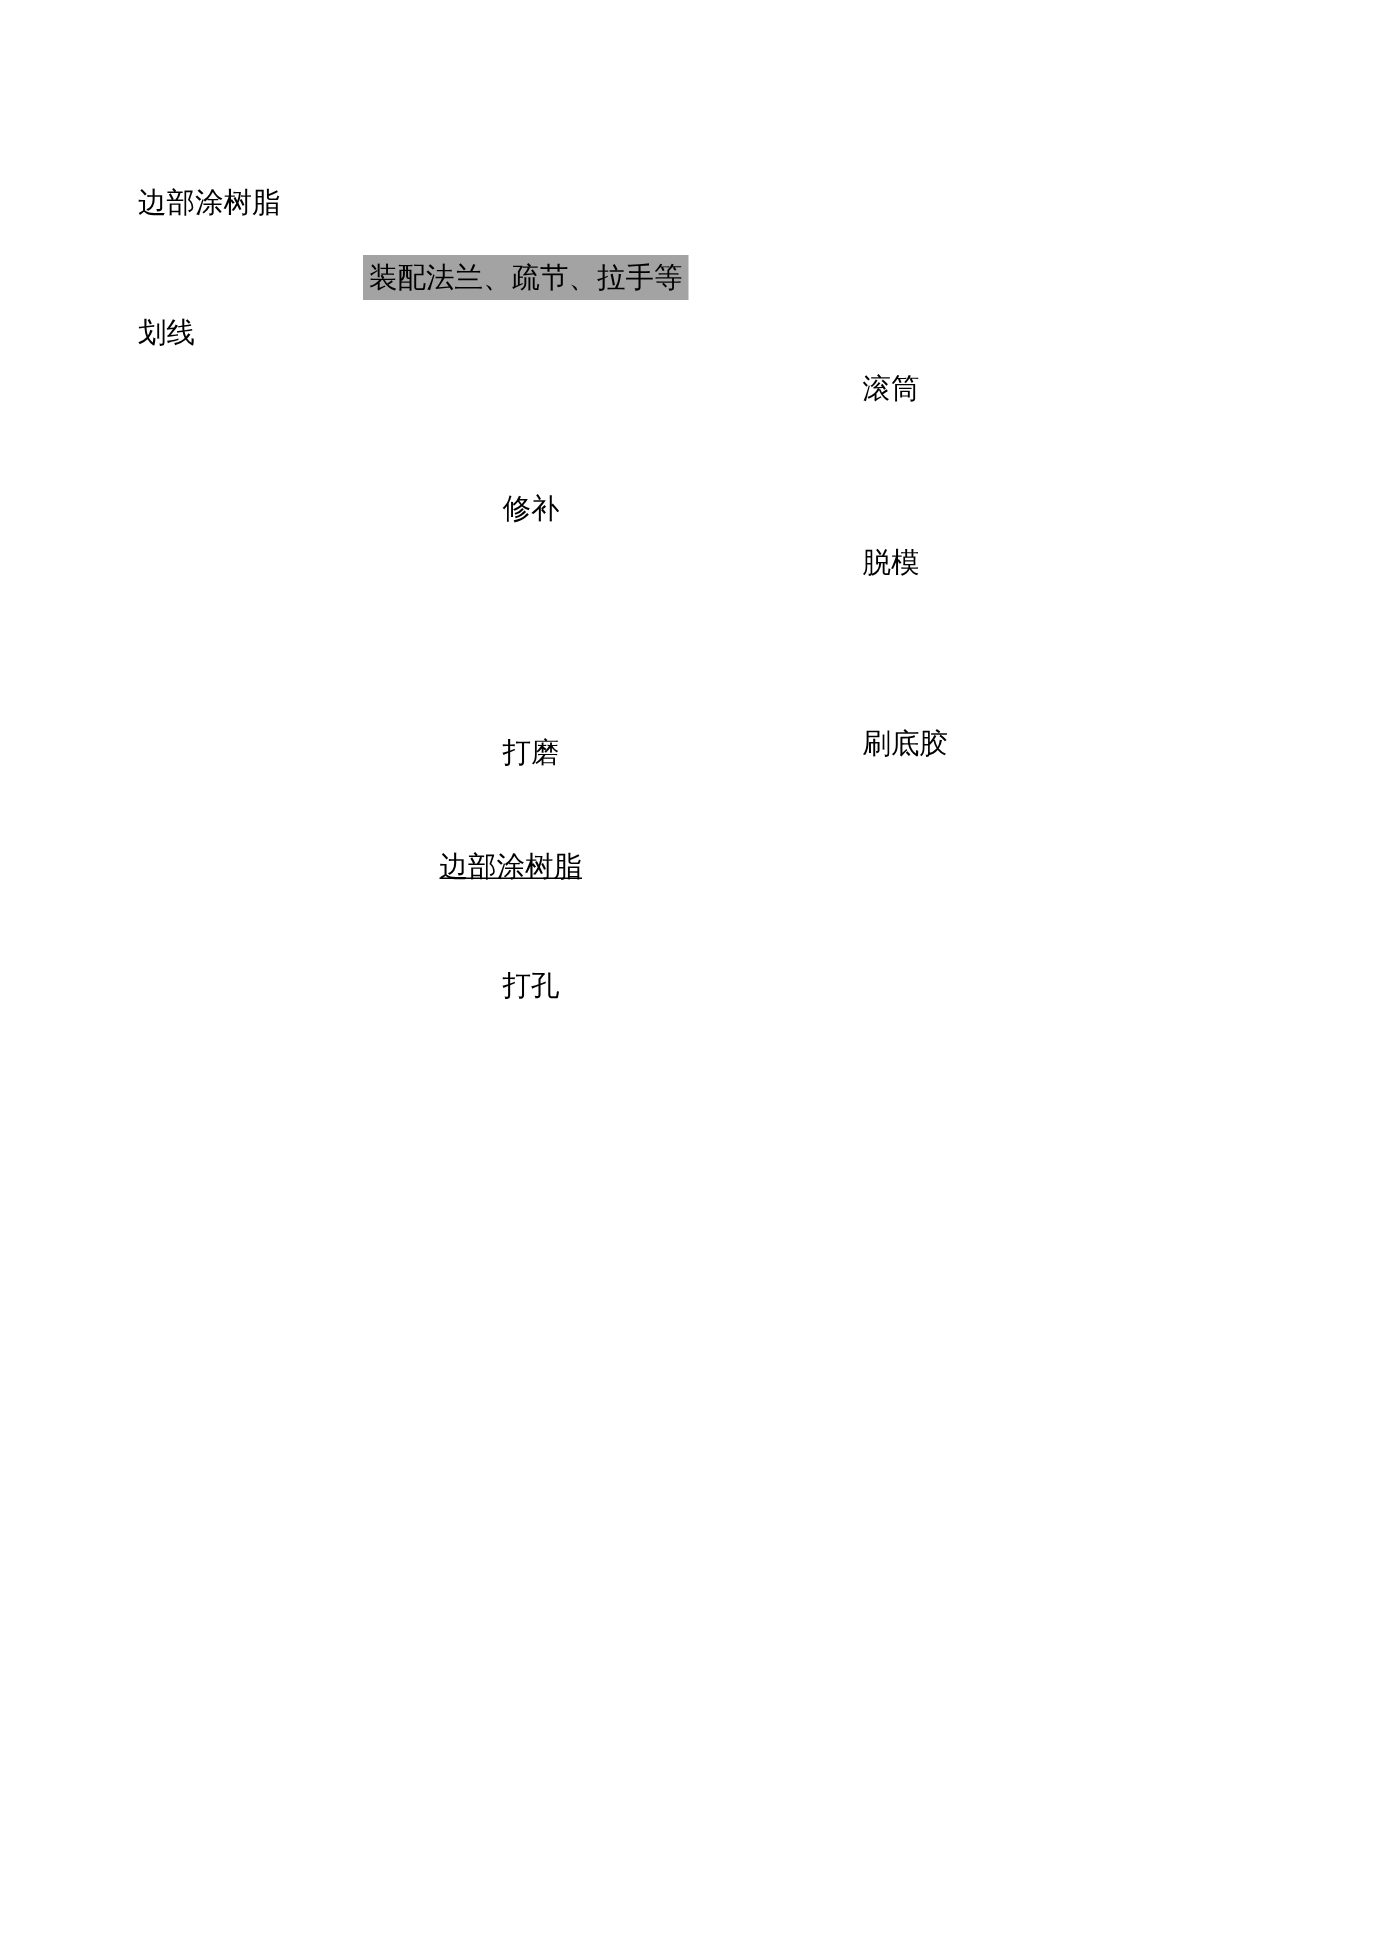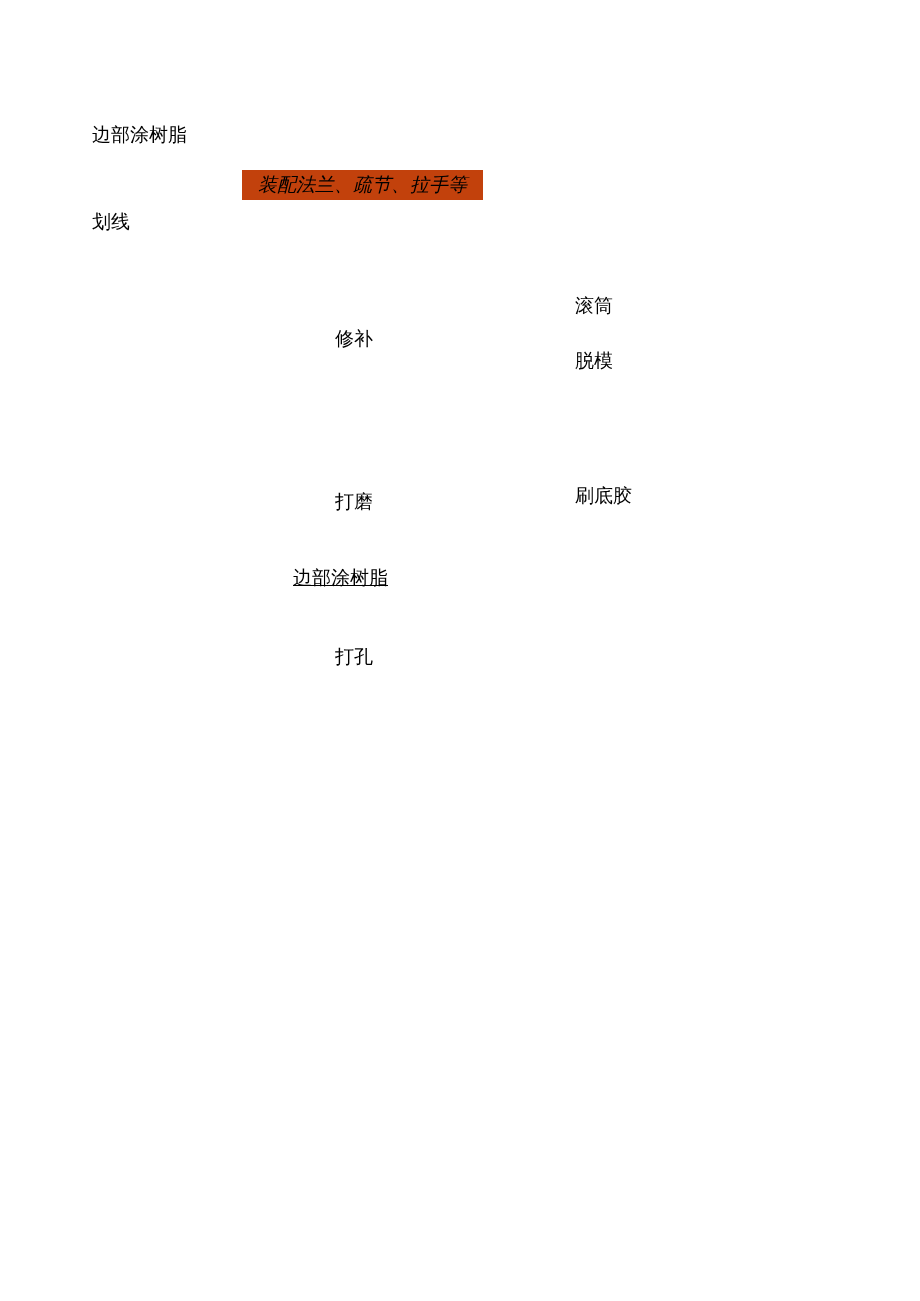--- a/index.html
+++ b/index.html
@@ -14,39 +14,38 @@
       font-family: "SimSun", "宋体", serif;
       font-size: 19px;
       color: #000000;
       position: relative;
     }
     .text-item {
       position: absolute;
       white-space: nowrap;
     }
     .highlighted {
-      background-color: #c2410c;
-      padding: 2px 16px;
-      font-style: italic;
+      background-color: #a3a3a3;
+      padding: 2px 4px;
     }
   </style>
 </head>
 <body>
 
 <div class="text-item" style="left:92px; top:122px;">边部涂树脂</div>
 
 <div class="text-item highlighted" style="left:242px; top:170px;">装配法兰、疏节、拉手等</div>
 
 <div class="text-item" style="left:92px; top:209px;">划线</div>
 
-<div class="text-item" style="left:575px; top:246px;margin-top:47px;">滚筒</div>
+<div class="text-item" style="left:575px; top:246px;">滚筒</div>
 
 <div class="text-item" style="left:335px; top:326px;">修补</div>
 
-<div class="text-item" style="left:575px; top:348px;">脱模</div>
+<div class="text-item" style="left:575px; top:362px;">脱模</div>
 
 <div class="text-item" style="left:335px; top:489px;">打磨</div>
 
 <div class="text-item" style="left:575px; top:483px;">刷底胶</div>
 
 <div class="text-item" style="left:293px; top:565px;text-decoration:underline;">边部涂树脂</div>
 
 <div class="text-item" style="left:335px; top:644px;">打孔</div>
 
 </body></html>

